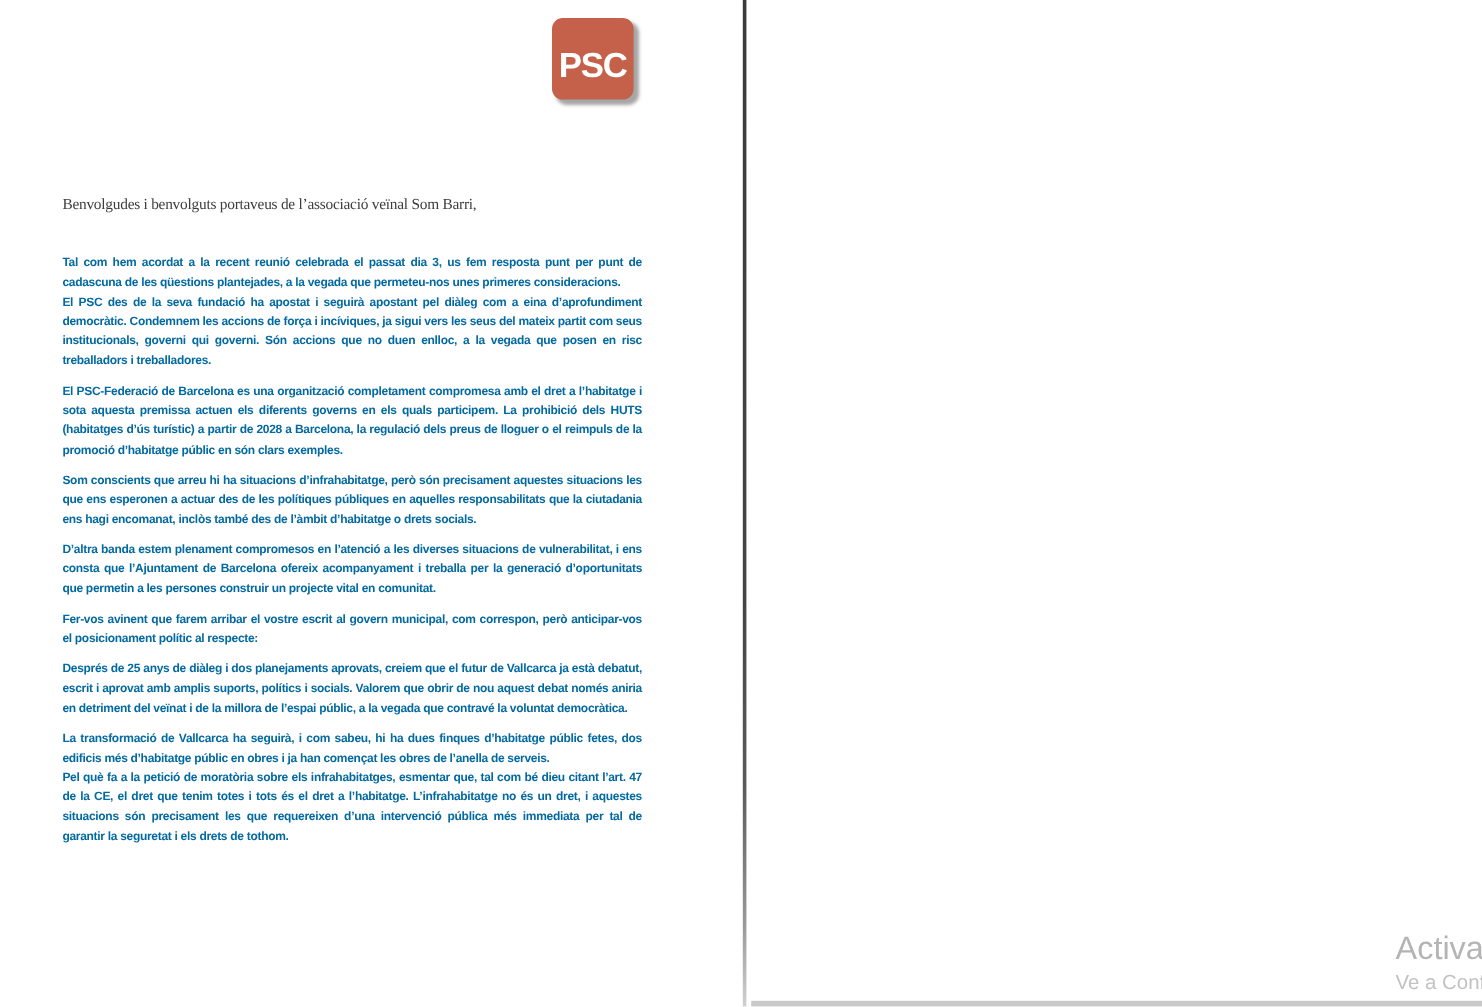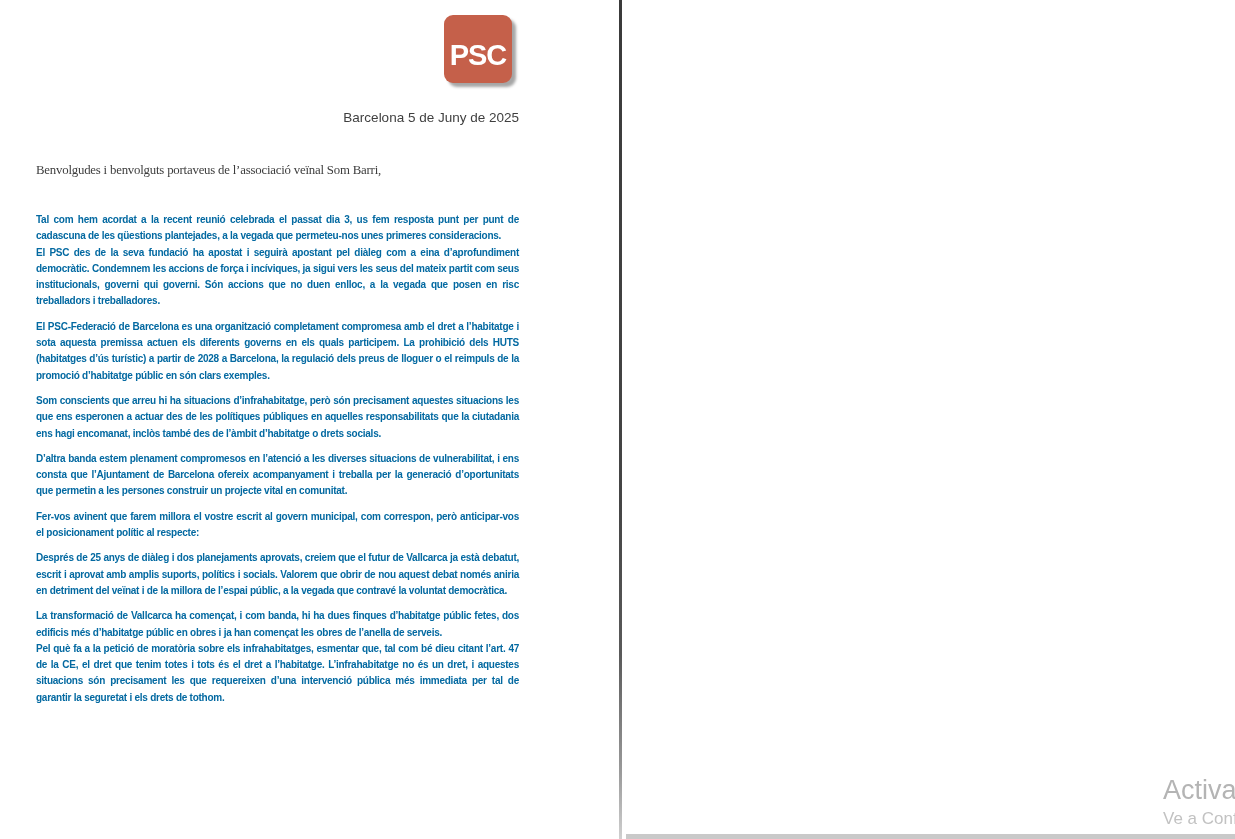--- a/index.html
+++ b/index.html
@@ -2,21 +2,21 @@
 <html><head>
 <meta charset="utf-8">
 <style>
   html,body{margin:0;padding:0;background:#ffffff;}
   #screen{
     position:relative;width:1235px;height:839px;background:#ffffff;
     overflow:hidden;font-family:"Liberation Sans","DejaVu Sans",sans-serif;
     color:#3d3d3d;
   }
   .page{position:absolute;top:0;height:839px;background:#ffffff;}
-  .page-left{left:0;width:734px;}
+  .page-left{left:16px;width:734px;}
   .page-right{left:622px;width:613px;}
 
   
   .divider{
     position:absolute;left:619px;top:0;width:3px;height:839px;
     background:linear-gradient(to bottom,#3a3a3a 0%,#454545 60%,#5a5a5a 78%,#9a9a9a 92%,#d0d0d0 100%);
   }
   
   .scan-edge{
     position:absolute;left:626px;top:834px;width:609px;height:5px;background:#c9c9c9;
@@ -57,31 +57,30 @@
 </style>
 </head>
 <body>
 
 <div id="screen">
 
   <section class="page page-left">
     <div class="psc-logo logo-left">
       <span>PSC</span>
     </div>
-    <div class="date-line">Barcelona 5 de Juny de 2025</div>
     <div class="greeting">Benvolgudes i benvolguts portaveus de l’associació veïnal Som Barri,</div>
     <div class="body-text body-left">
       <p>Tal com hem acordat a la recent reunió celebrada el passat dia 3, us fem resposta punt per punt de cadascuna de les qüestions plantejades, a la vegada que permeteu-nos unes primeres consideracions.</p>
       <p>El PSC des de la seva fundació ha apostat i seguirà apostant pel diàleg com a eina d’aprofundiment democràtic. Condemnem les accions de força i incíviques, ja sigui vers les seus del mateix partit com seus institucionals, governi qui governi. Són accions que no duen enlloc, a la vegada que posen en risc treballadors i treballadores.</p>
       <p class="gap">El PSC-Federació de Barcelona es una organització completament compromesa amb el dret a l’habitatge i sota aquesta premissa actuen els diferents governs en els quals participem. La prohibició dels HUTS (habitatges d’ús turístic) a partir de 2028 a Barcelona, la regulació dels preus de lloguer o el reimpuls de la promoció d’habitatge públic en són clars exemples.</p>
       <p class="gap">Som conscients que arreu hi ha situacions d’infrahabitatge, però són precisament aquestes situacions les que ens esperonen a actuar des de les polítiques públiques en aquelles responsabilitats que la ciutadania ens hagi encomanat, inclòs també des de l’àmbit d’habitatge o drets socials.</p>
       <p class="gap">D’altra banda estem plenament compromesos en l’atenció a les diverses situacions de vulnerabilitat, i ens consta que l’Ajuntament de Barcelona ofereix acompanyament i treballa per la generació d’oportunitats que permetin a les persones construir un projecte vital en comunitat.</p>
-      <p class="gap">Fer-vos avinent que farem millora el vostre escrit al govern municipal, com correspon, però anticipar-vos el posicionament polític al respecte:</p>
+      <p class="gap">Fer-vos avinent que farem arribar el vostre escrit al govern municipal, com correspon, però anticipar-vos el posicionament polític al respecte:</p>
       <p class="gap">Després de 25 anys de diàleg i dos planejaments aprovats, creiem que el futur de Vallcarca ja està debatut, escrit i aprovat amb amplis suports, polítics i socials. Valorem que obrir de nou aquest debat només aniria en detriment del veïnat i de la millora de l’espai públic, a la vegada que contravé la voluntat democràtica.</p>
-      <p class="gap">La transformació de Vallcarca ha començat, i com banda, hi ha dues finques d’habitatge públic fetes, dos edificis més d’habitatge públic en obres i ja han començat les obres de l’anella de serveis.</p>
+      <p class="gap">La transformació de Vallcarca ha seguirà, i com sabeu, hi ha dues finques d’habitatge públic fetes, dos edificis més d’habitatge públic en obres i ja han començat les obres de l’anella de serveis.</p>
       <p>Pel què fa a la petició de moratòria sobre els infrahabitatges, esmentar que, tal com bé dieu citant l’art. 47 de la CE, el dret que tenim totes i tots és el dret a l’habitatge. L’infrahabitatge no és un dret, i aquestes situacions són precisament les que requereixen d’una intervenció pública més immediata per tal de garantir la seguretat i els drets de tothom.</p>
     </div>
   </section>
 
   <section class="page page-right">
     
     
     
 
     

